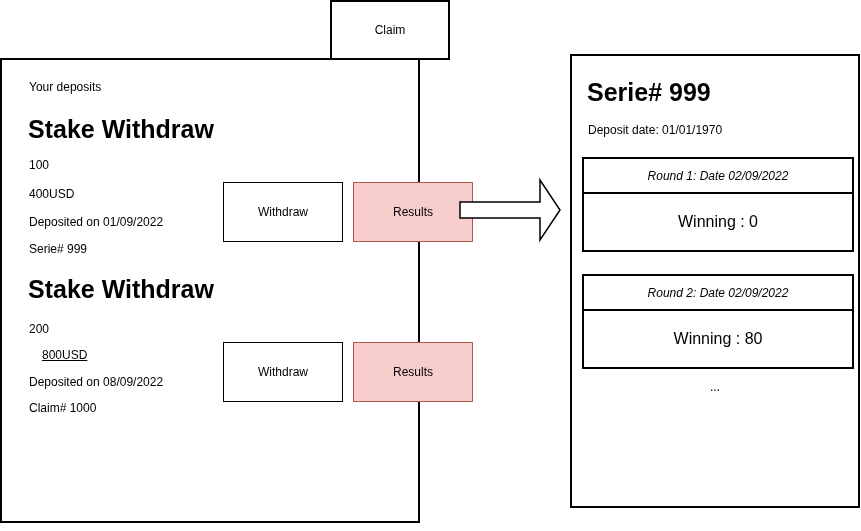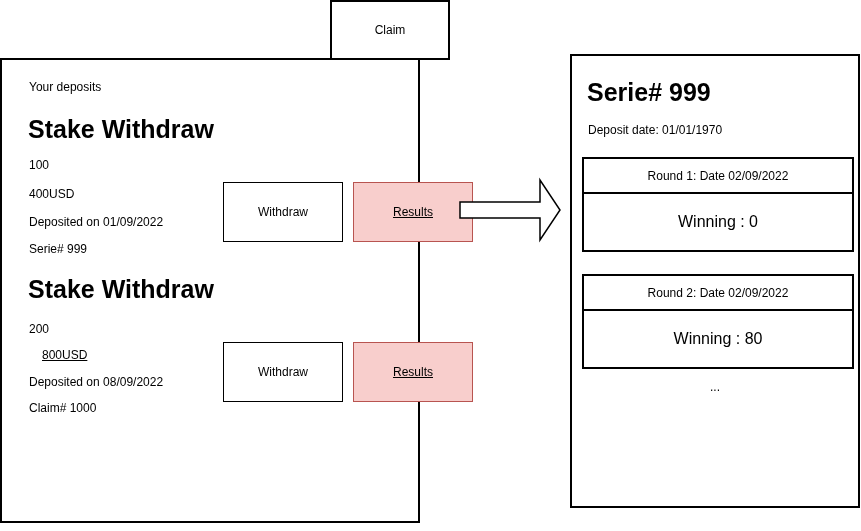--- a/index.html
+++ b/index.html
@@ -38,21 +38,20 @@
     display: flex;
     align-items: center;
     justify-content: center;
     text-align: center;
     cursor: pointer;
     margin-left: 31px;
   }
   .btn.results {
     background: var(--results-fill, #f8cecc);
     border-color: var(--results-border, #b85450);
-    text-decoration: underline;
   }
   .panel {
     position: absolute;
     box-sizing: border-box;
     background: #ffffff;
     border: 2px solid var(--line, #000000);
   }
   .h1 {
     position: absolute;
     font-size: 25px;
@@ -76,20 +75,21 @@
   }
   .round-header {
     box-sizing: border-box;
     height: 35px;
     border-bottom: 2px solid var(--line, #000000);
     display: flex;
     align-items: center;
     justify-content: center;
     text-align: right;
     font-size: 12px;
+    font-style: italic;
   }
   .round-body {
     box-sizing: border-box;
     height: 56px;
     display: flex;
     align-items: center;
     justify-content: center;
     text-align: center;
     font-size: 16px;
   }

